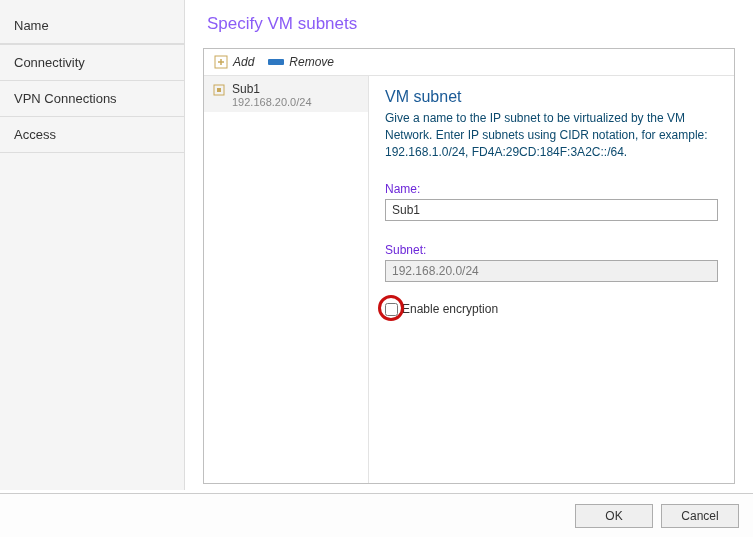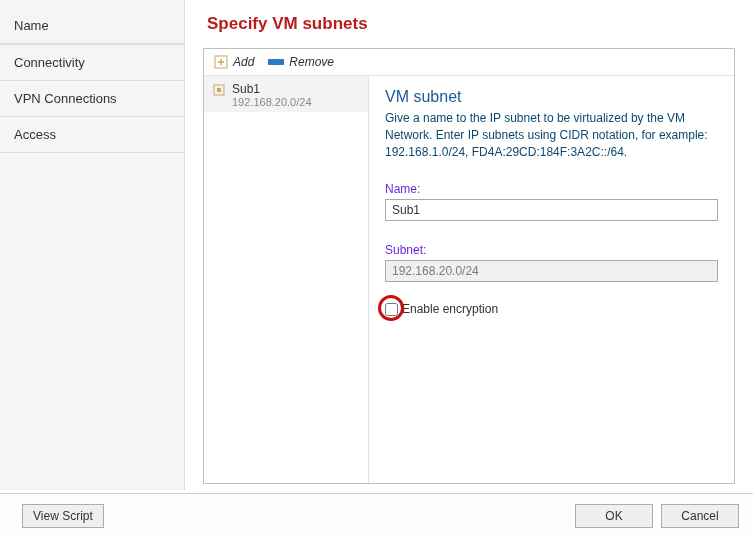--- a/index.html
+++ b/index.html
@@ -49,23 +49,23 @@
       background: #ddd;
       margin: 0 0 0 0;
     }
     .main {
       flex: 1;
       padding: 14px 18px 0 18px;
       display: flex;
       flex-direction: column;
     }
     .page-title {
-      color: #b91c1c;
+      color: #8b5cf6;
       font-size: 17px;
-      font-weight: 700;
+      font-weight: 400;
       margin-bottom: 14px;
       margin-left: 4px;
     }
     .content-frame {
       border: 1px solid #bfbfbf;
       flex: 1;
       display: flex;
       flex-direction: column;
       margin-bottom: 6px;
     }
@@ -265,17 +265,16 @@
             <input type="checkbox" style="">
             <label>Enable encryption</label>
           </div>
         </div>
       </div>
     </div>
   </div>
 </div>
 
 <div class="footer">
-  <button class="btn">View Script</button>
   <div class="spacer"></div>
   <button class="btn">OK</button>
   <button class="btn">Cancel</button>
 </div>
 
 </body></html>

